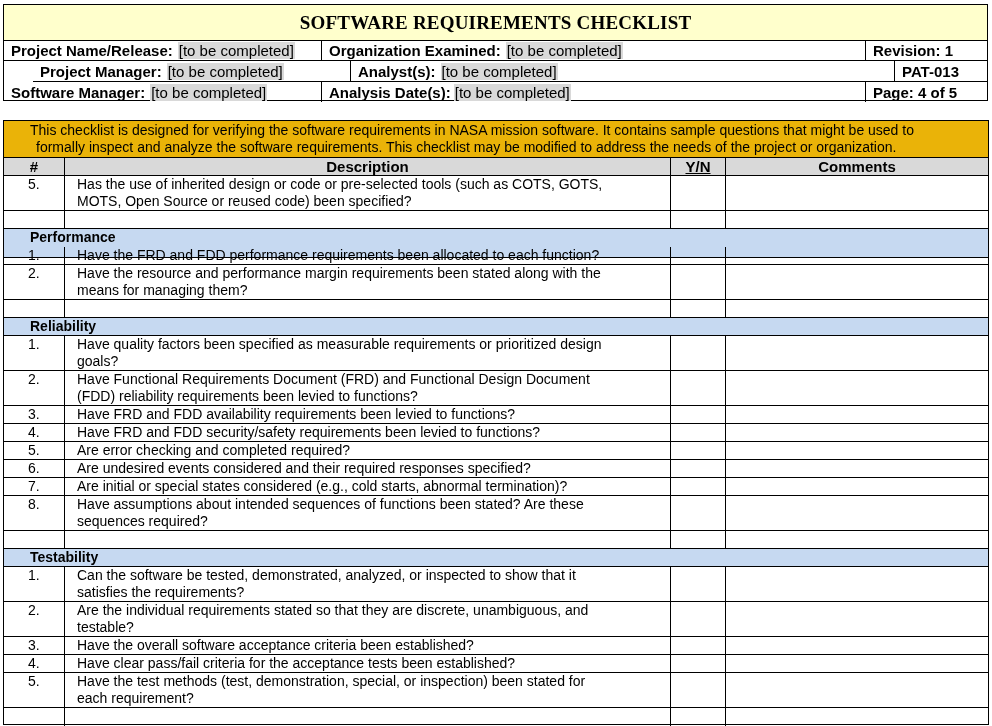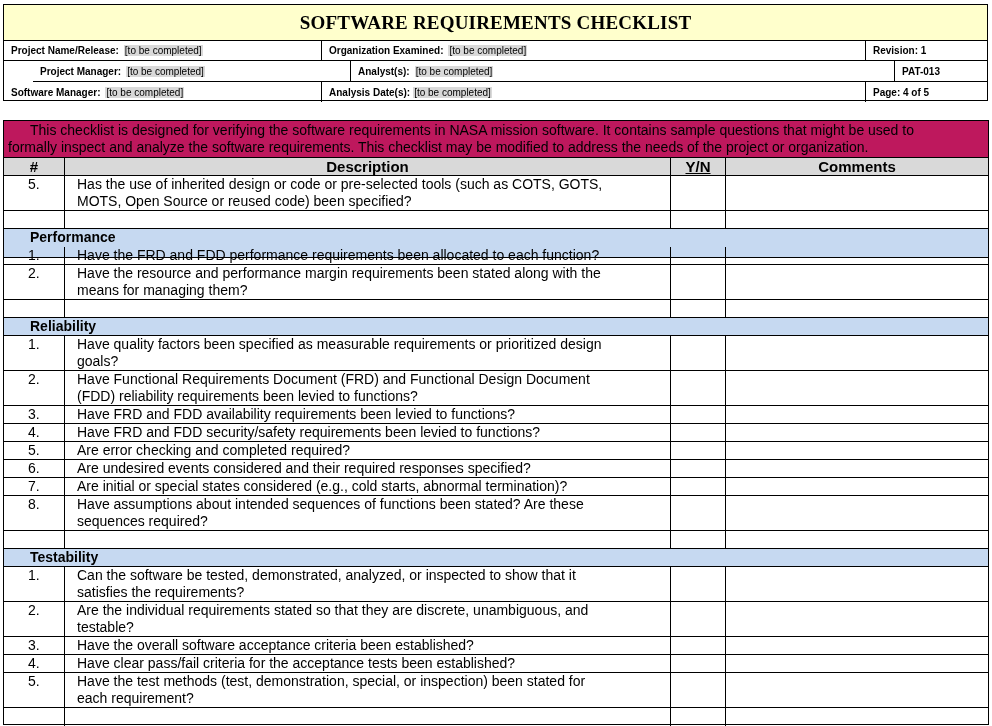--- a/index.html
+++ b/index.html
@@ -21,21 +21,21 @@
       background: #FFFFCC;
       border-bottom: 1px solid #000;
       font-family: "Liberation Serif", serif;
       font-weight: bold; font-size: 19px;
       display: flex; align-items: center; justify-content: center;
       letter-spacing: 0.2px;
     }
     #hdr .row {
       position: absolute; left: 0; right: 0; height: 20px;
       border-bottom: 1px solid #000;
-      font-size: 10px;
+      font-size: 15px;
     }
     #hdr .row.last { border-bottom: none; }
     #hdr .cell {
       position: absolute; top: 0; bottom: 0;
       display: flex; align-items: center; padding-left: 7px;
       white-space: nowrap; box-sizing: border-box;
     }
     #hdr .c1 { left: 0; width: 318px; border-right: 1px solid #000; }
     #hdr .c2 { left: 318px; width: 544px; border-right: 1px solid #000; padding-left: 7px; }
     #hdr .c3 { left: 862px; right: 0; padding-left: 7px; }
@@ -50,21 +50,21 @@
     #main {
       position: absolute; left: 3px; top: 120px; width: 986px; height: 605px;
       border: 1px solid #000; box-sizing: border-box;
     }
     .mrow {
       position: absolute; left: 0; right: 0;
       border-bottom: 1px solid #000; box-sizing: border-box;
     }
     .mrow.last { border-bottom: none; }
     .intro {
-      background: #be185d;
+      background: #eab308;
       font-size: 14px; line-height: 17px;
       padding: 1px 0 0 0;
     }
     .intro span { display: block; padding-left: 4px; text-indent: 22px; }
     .colhead { background: #D9D9D9; font-weight: bold; font-size: 15px; }
     .section {
       background: #C6D9F1;
       font-weight: bold; font-size: 14px;
       padding-left: 26px; line-height: 17px;
     }
@@ -120,21 +120,21 @@
       <span class="lbl">Analysis Date(s):</span>
       <span class="fill" style="margin-left:3px;">[to be completed]</span>
     </div>
     <div class="cell c3 lbl">Page:  4 of 5</div>
   </div>
 </div>
 
 <div id="main">
   <div class="mrow intro" style="top:0; height:37px;">
     <span>This checklist is designed for verifying the software requirements in NASA mission software. It contains sample questions that might be used to</span>
-    <span style="text-indent:0;">formally inspect and analyze the software requirements. This checklist may be modified to address the needs of the project or organization.</span>
+    <span style="text-indent:0;margin-left:28px;">formally inspect and analyze the software requirements. This checklist may be modified to address the needs of the project or organization.</span>
   </div>
   <div class="mrow colhead" style="top:37px; height:18px;">
     <div class="mc num">#</div>
     <div class="mc desc">Description</div>
     <div class="mc yn">Y/N</div>
     <div class="mc com">Comments</div>
   </div>
   <div id="rows-container"></div>
 <div class="mrow item" style="top: 55px; height: 35px;">
       <div class="mc num">5.</div>

